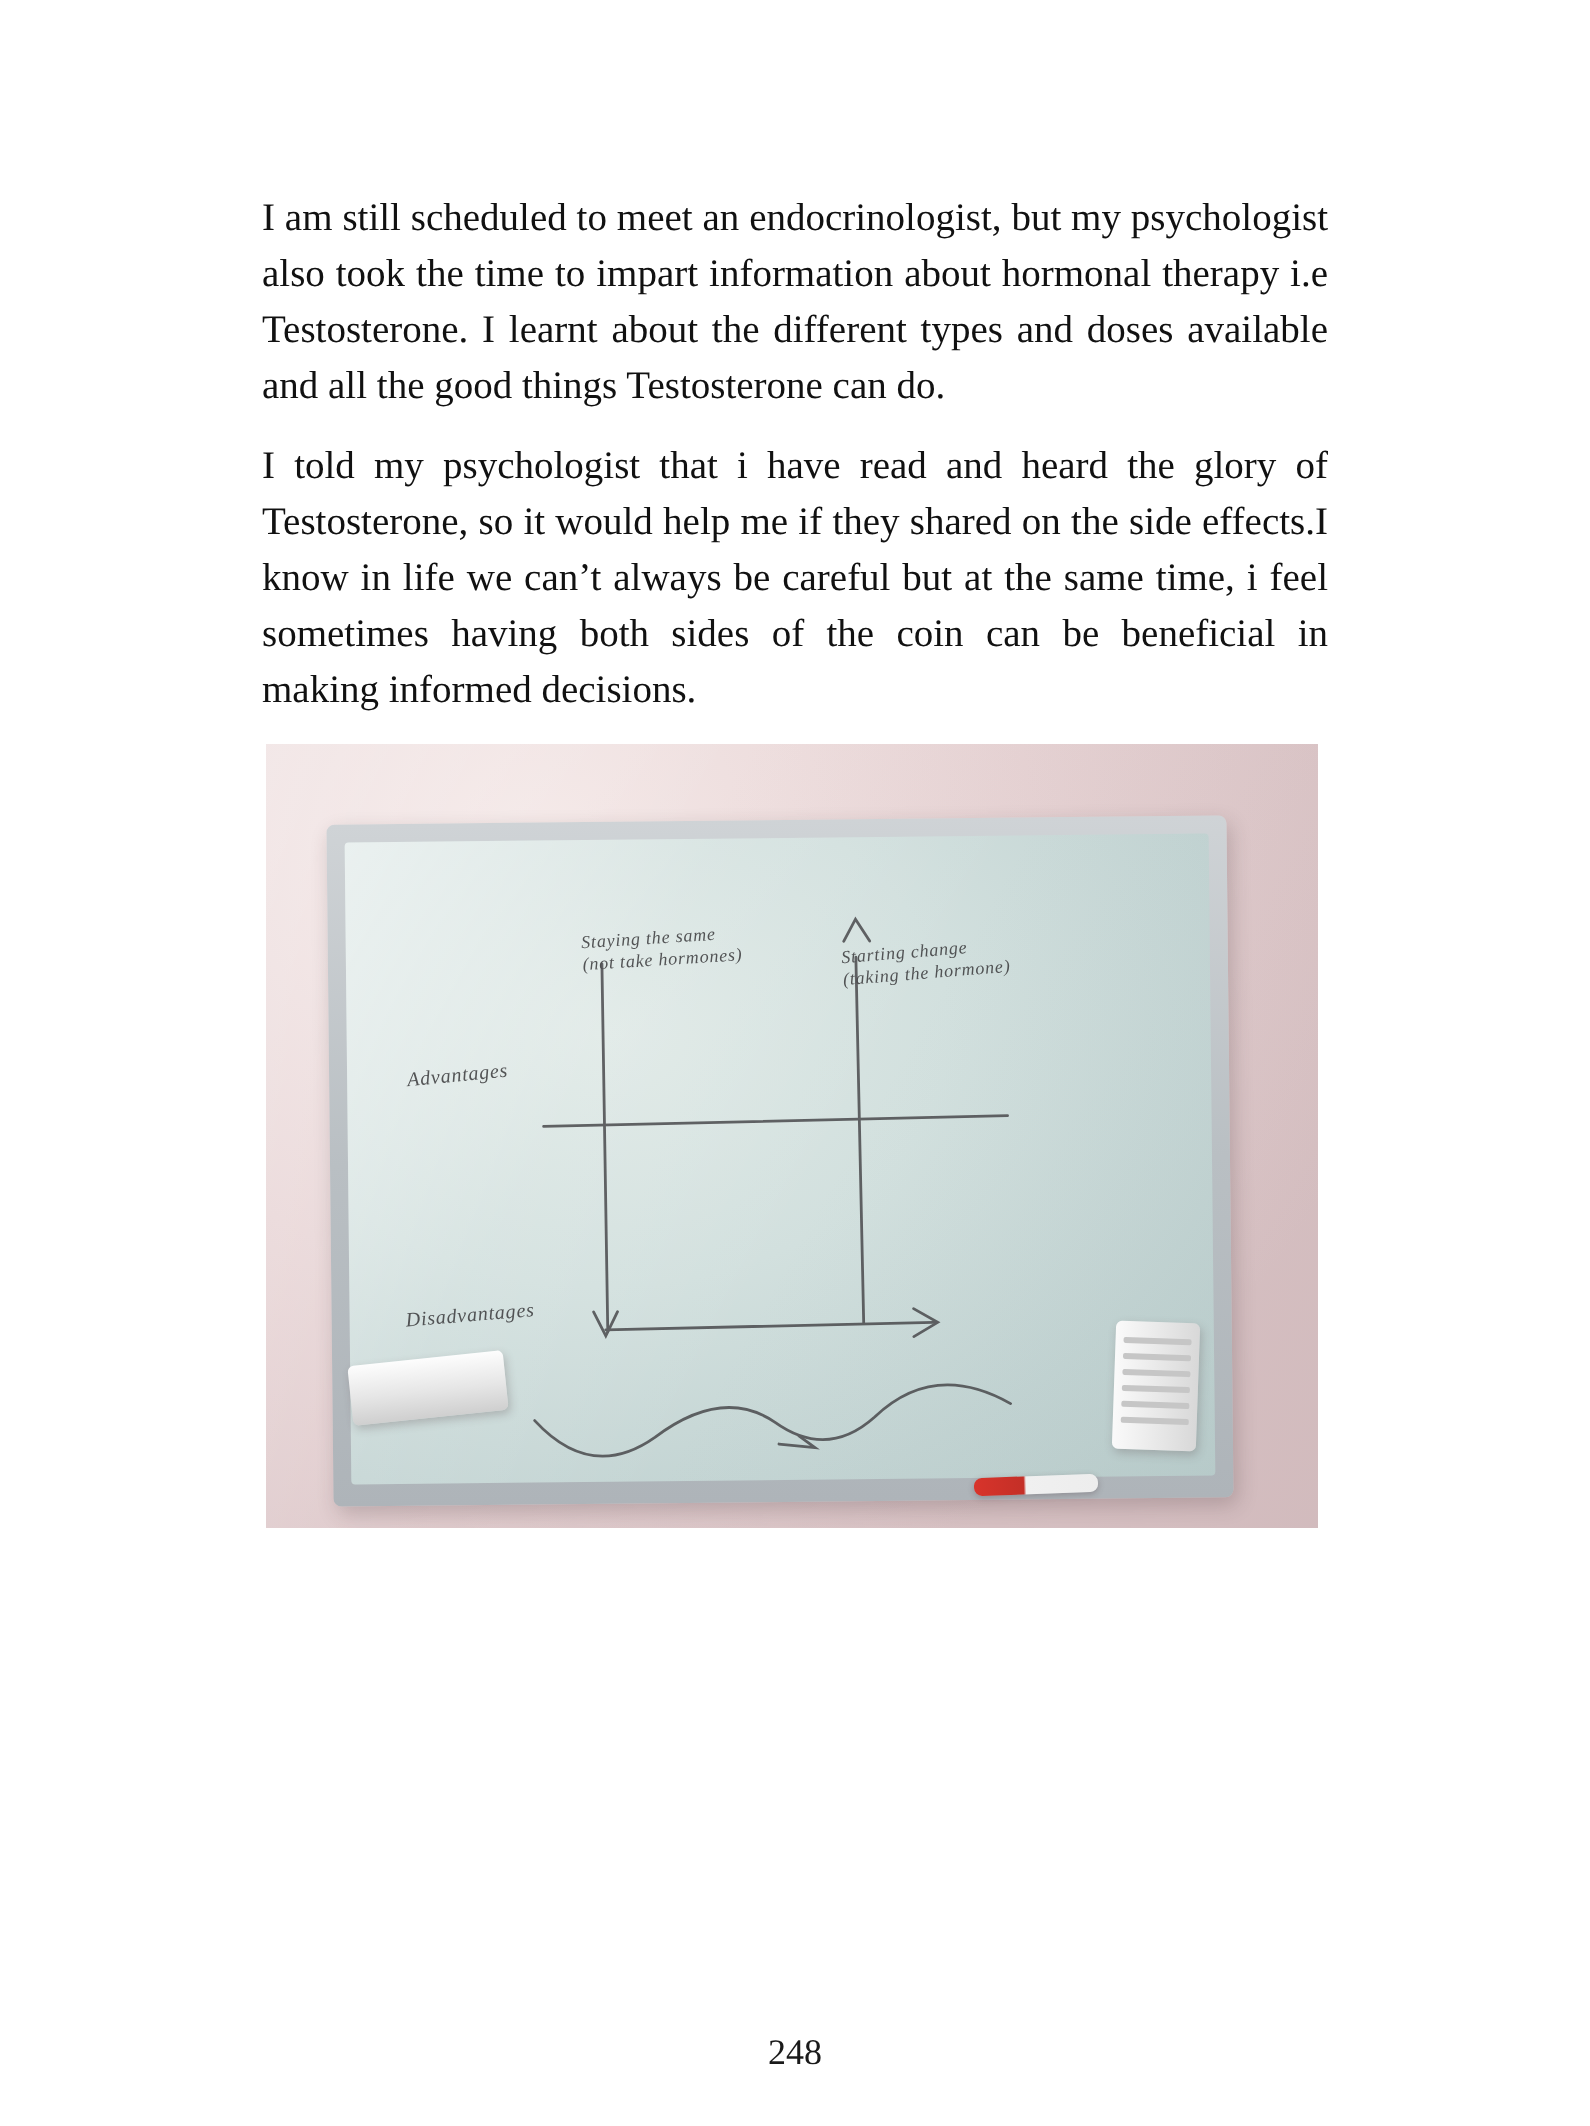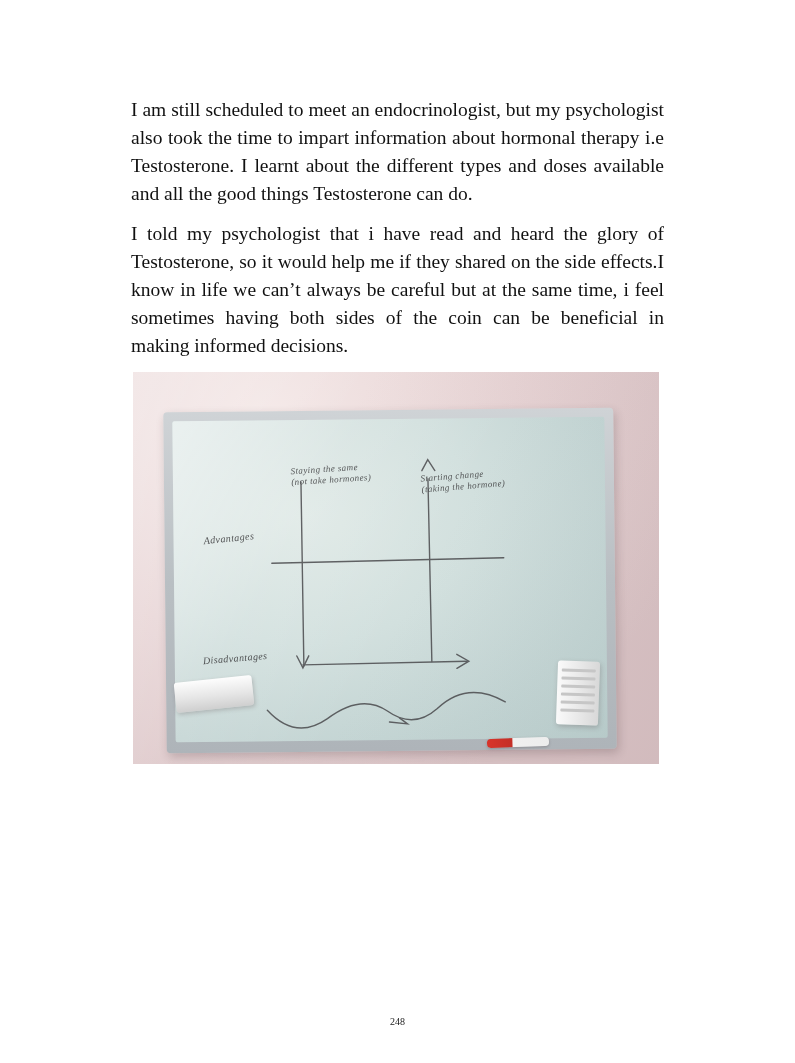--- a/index.html
+++ b/index.html
@@ -140,21 +140,21 @@
     transform: rotate(-2deg);
     box-shadow: 0 1px 3px rgba(70,50,55,0.3);
   }
   .page-number {
     position: absolute;
     left: 0;
     right: 0;
     top: 1016px;
     text-align: center;
     font-family: "Liberation Serif", serif;
-    font-size: 10px;
+    font-size: 18px;
     color: #1a1a1a;
   }
   svg.draw { position: absolute; left: 0; top: 0; width: 100%; height: 100%; overflow: visible; }
 </style>
 </head>
 <body>
 
 <div class="page">
 
   <p class="body-text">I am still scheduled to meet an endocrinologist,  but my psychologist also took the time to impart  information about hormonal therapy i.e Testosterone.  I learnt about the different types and doses available and  all the good things  Testosterone  can do.</p>

